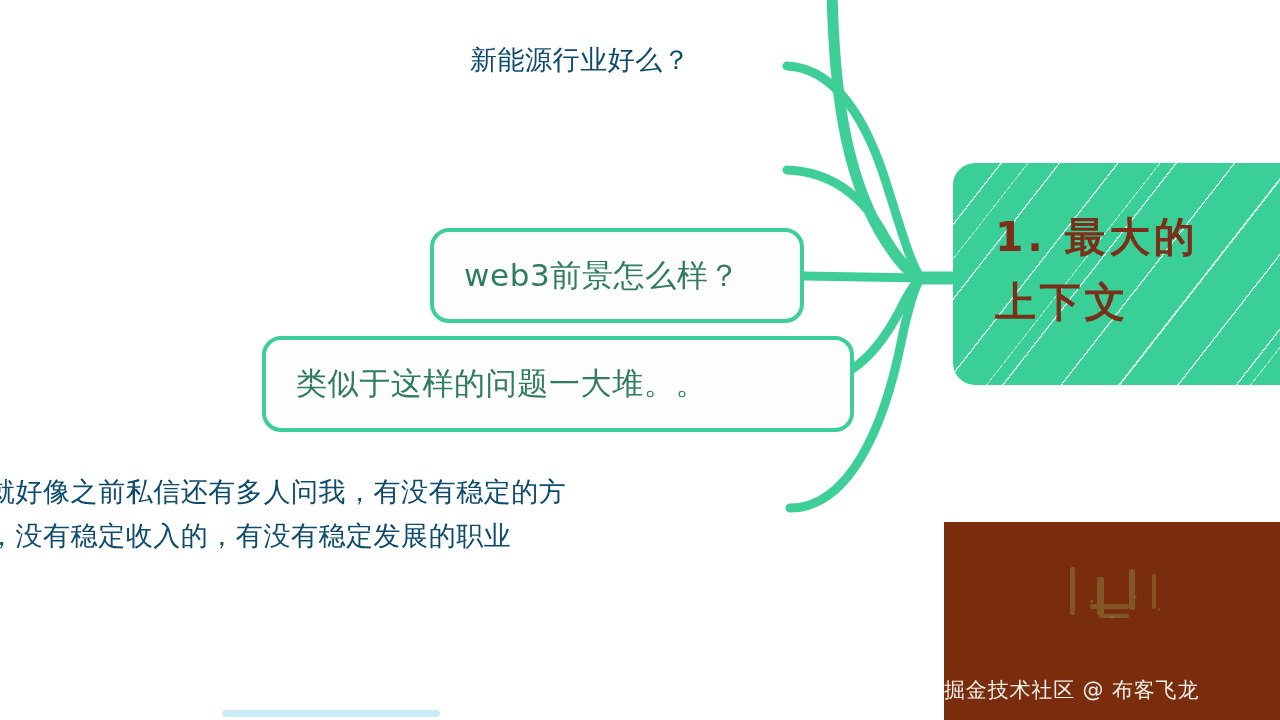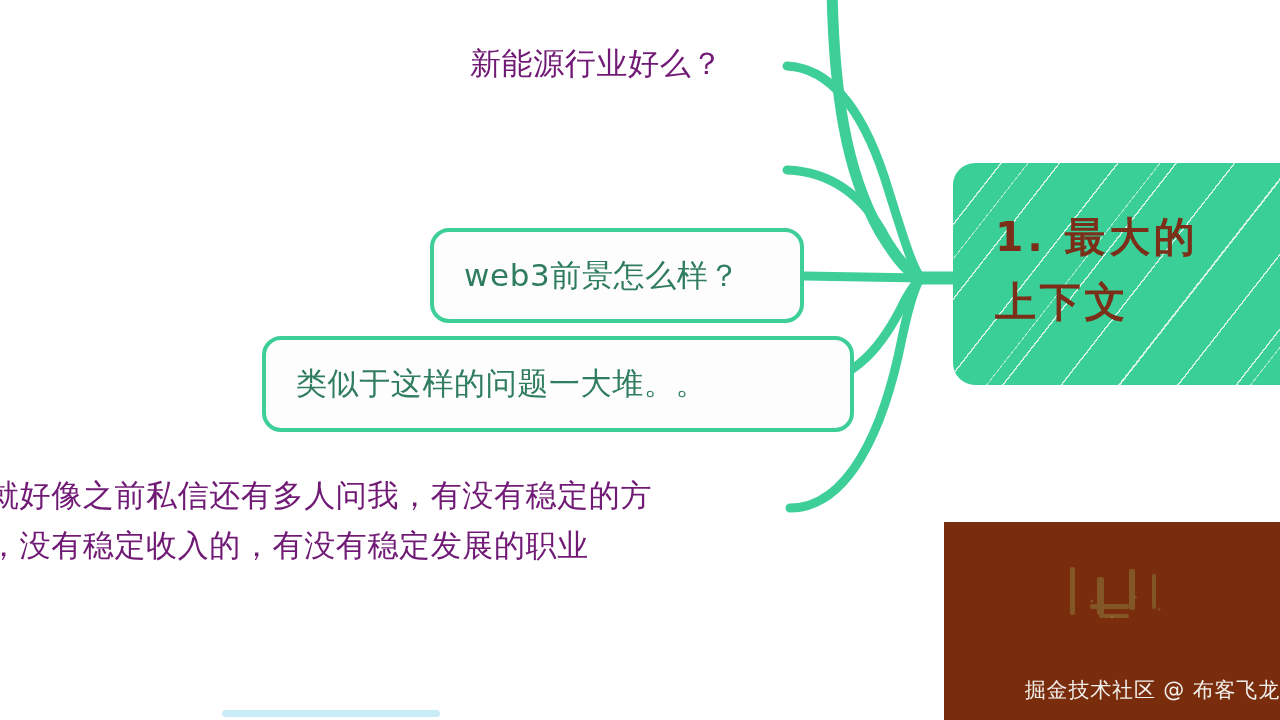--- a/index.html
+++ b/index.html
@@ -20,22 +20,22 @@
   #wires {
     position: absolute;
     left: 0; top: 0;
     width: 1280px; height: 720px;
     pointer-events: none;
   }
 
   
   .leaf-text {
     position: absolute;
-    color: #701a75;
-    font-size: 31px;
+    color: #0c4a6e;
+    font-size: 27px;
     line-height: 1.42;
     letter-spacing: 0.02em;
     white-space: nowrap;
     font-weight: 500;
   }
   #leaf-newenergy {
     left: 470px;
     top: 41px;
   }
   #leaf-major {
@@ -165,21 +165,21 @@
   #video-overlay .figure span {
     position: absolute;
     background: #96ad5a;
     border-radius: 2px;
   }
   #video-overlay .watermark {
     position: absolute;
     left: 0;
     right: 0;
     bottom: 16px;
-    text-align: right;
+    text-align: left;
     color: #f2f0ec;
     font-size: 21px;
     letter-spacing: 0.04em;
     white-space: nowrap;
   }
 
   
   #bottom-scrollbar {
     position: absolute;
     left: 222px;

